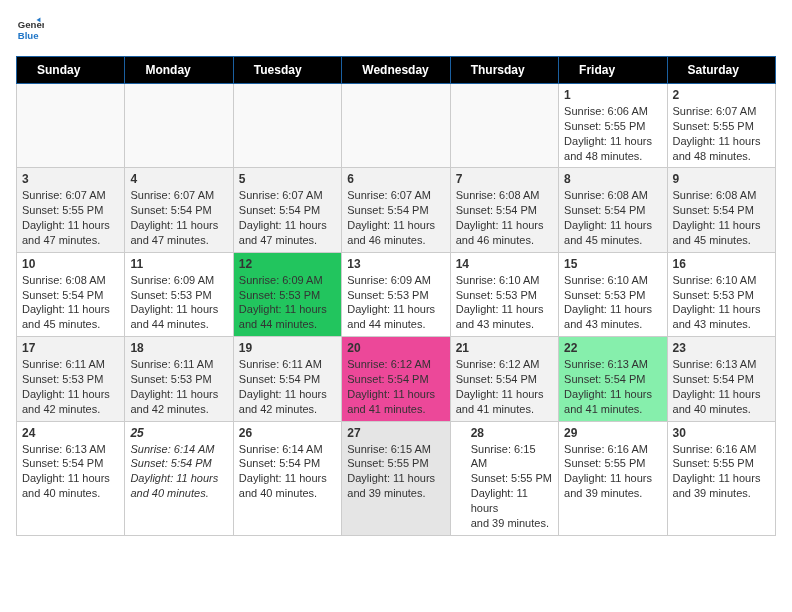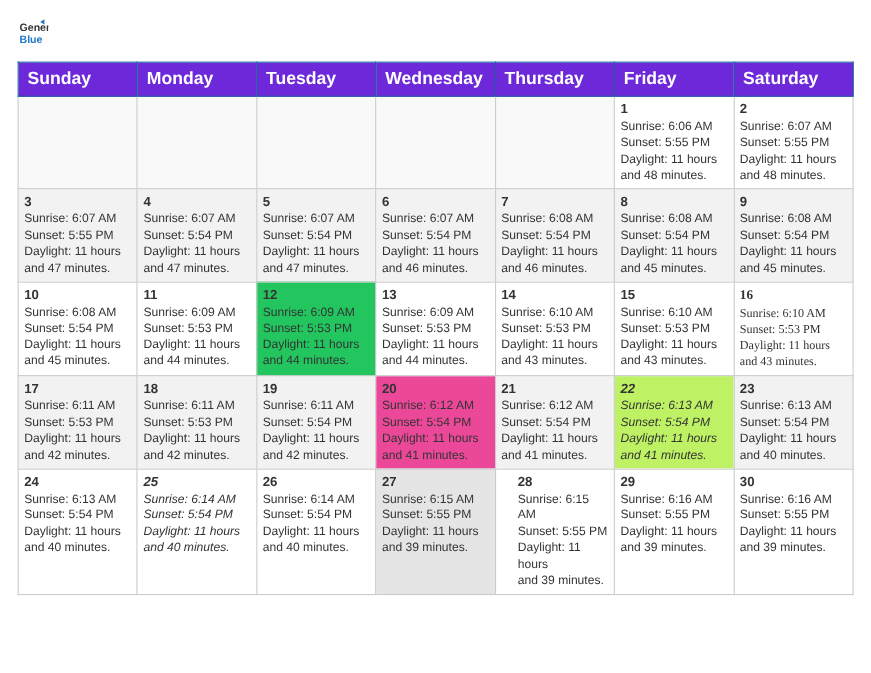--- a/index.html
+++ b/index.html
@@ -36,25 +36,25 @@
     .location {
       font-size: 15px;
       color: #555;
     }
     table {
       width: 100%;
       border-collapse: collapse;
       table-layout: fixed;
     }
     thead th {
-      background-color: #6d28d9;
+      background-color: #000000;
       color: #fff;
-      font-size: 16px;
+      font-size: 12px;
       font-weight: bold;
-      padding: 6px 8px;
+      padding: 6px 20px;
       text-align: left;
       border: 1px solid #1a5fa0;
     }
     tbody td {
       border: 1px solid #ccc;
       vertical-align: top;
       padding: 4px 5px;
       font-size: 10px;
       color: #333;
       height: 82px;
@@ -178,21 +178,21 @@
           <div class="day-info">Sunrise: 6:09 AM<br>Sunset: 5:53 PM<br>Daylight: 11 hours<br>and 44 minutes.</div>
         </td>
         <td style="background: rgb(255, 255, 255);">
           <span class="day-number">14</span>
           <div class="day-info">Sunrise: 6:10 AM<br>Sunset: 5:53 PM<br>Daylight: 11 hours<br>and 43 minutes.</div>
         </td>
         <td style="background: rgb(255, 255, 255);">
           <span class="day-number">15</span>
           <div class="day-info">Sunrise: 6:10 AM<br>Sunset: 5:53 PM<br>Daylight: 11 hours<br>and 43 minutes.</div>
         </td>
-        <td style="background: rgb(255, 255, 255); font-family: Liberation Serif, serif;">
+        <td style="background: rgb(255, 255, 255);">
           <span class="day-number">16</span>
           <div class="day-info">Sunrise: 6:10 AM<br>Sunset: 5:53 PM<br>Daylight: 11 hours<br>and 43 minutes.</div>
         </td>
       </tr>
       <tr>
         <td style="background: rgb(242, 242, 242);">
           <span class="day-number">17</span>
           <div class="day-info">Sunrise: 6:11 AM<br>Sunset: 5:53 PM<br>Daylight: 11 hours<br>and 42 minutes.</div>
         </td>
         <td style="background: rgb(242, 242, 242);">
@@ -204,21 +204,21 @@
           <div class="day-info">Sunrise: 6:11 AM<br>Sunset: 5:54 PM<br>Daylight: 11 hours<br>and 42 minutes.</div>
         </td>
         <td style="background: #ec4899;">
           <span class="day-number">20</span>
           <div class="day-info">Sunrise: 6:12 AM<br>Sunset: 5:54 PM<br>Daylight: 11 hours<br>and 41 minutes.</div>
         </td>
         <td style="background: rgb(242, 242, 242);">
           <span class="day-number">21</span>
           <div class="day-info">Sunrise: 6:12 AM<br>Sunset: 5:54 PM<br>Daylight: 11 hours<br>and 41 minutes.</div>
         </td>
-        <td style="background: #bef264; font-style: italic;">
+        <td style="background: #86efac;">
           <span class="day-number">22</span>
           <div class="day-info">Sunrise: 6:13 AM<br>Sunset: 5:54 PM<br>Daylight: 11 hours<br>and 41 minutes.</div>
         </td>
         <td style="background: rgb(242, 242, 242);">
           <span class="day-number">23</span>
           <div class="day-info">Sunrise: 6:13 AM<br>Sunset: 5:54 PM<br>Daylight: 11 hours<br>and 40 minutes.</div>
         </td>
       </tr>
       <tr>
         <td style="background: rgb(255, 255, 255);">

